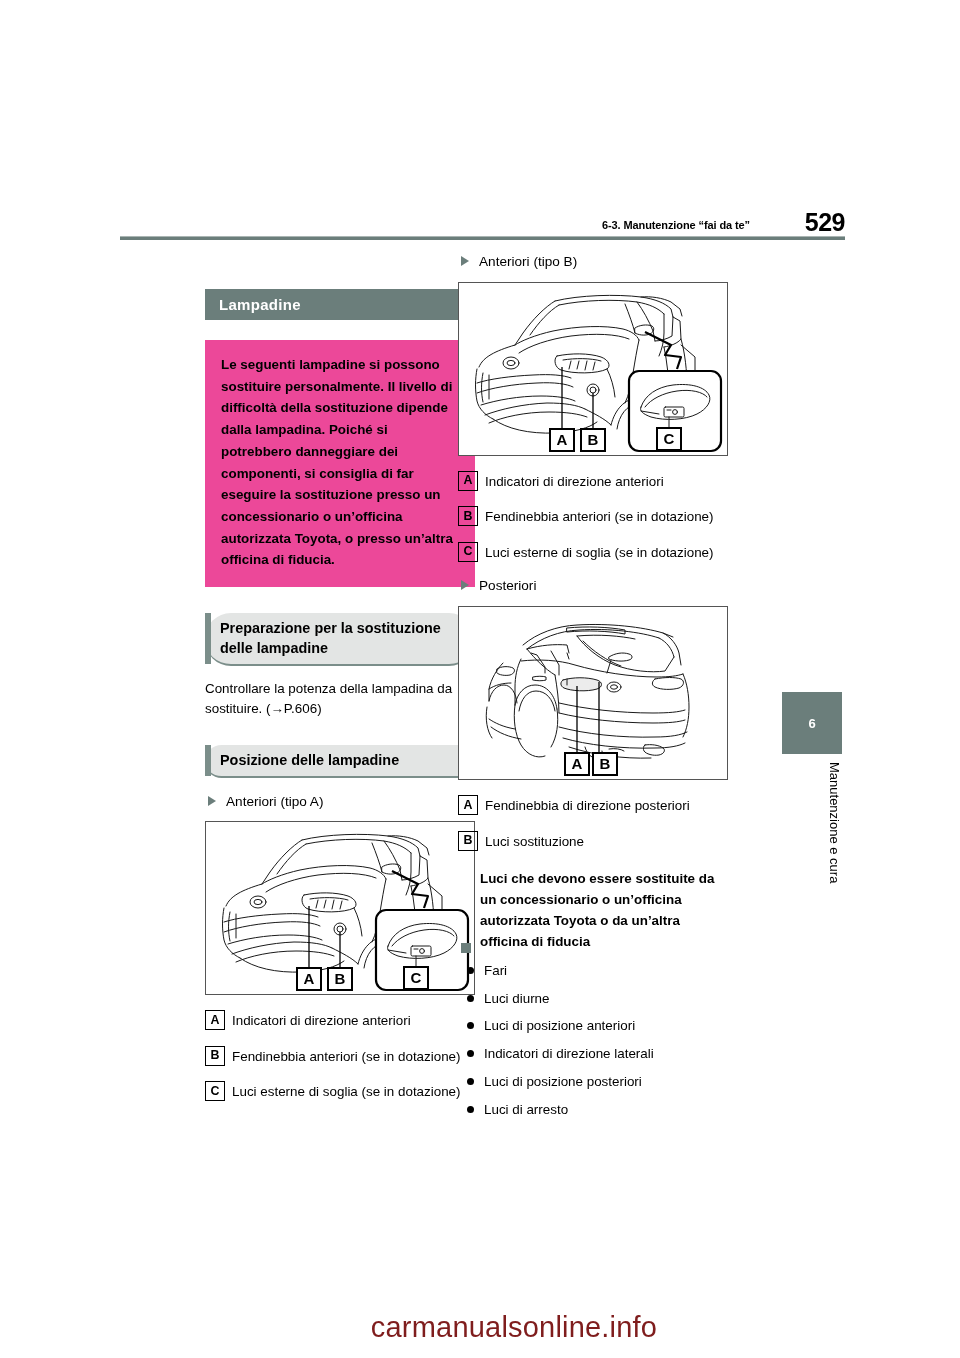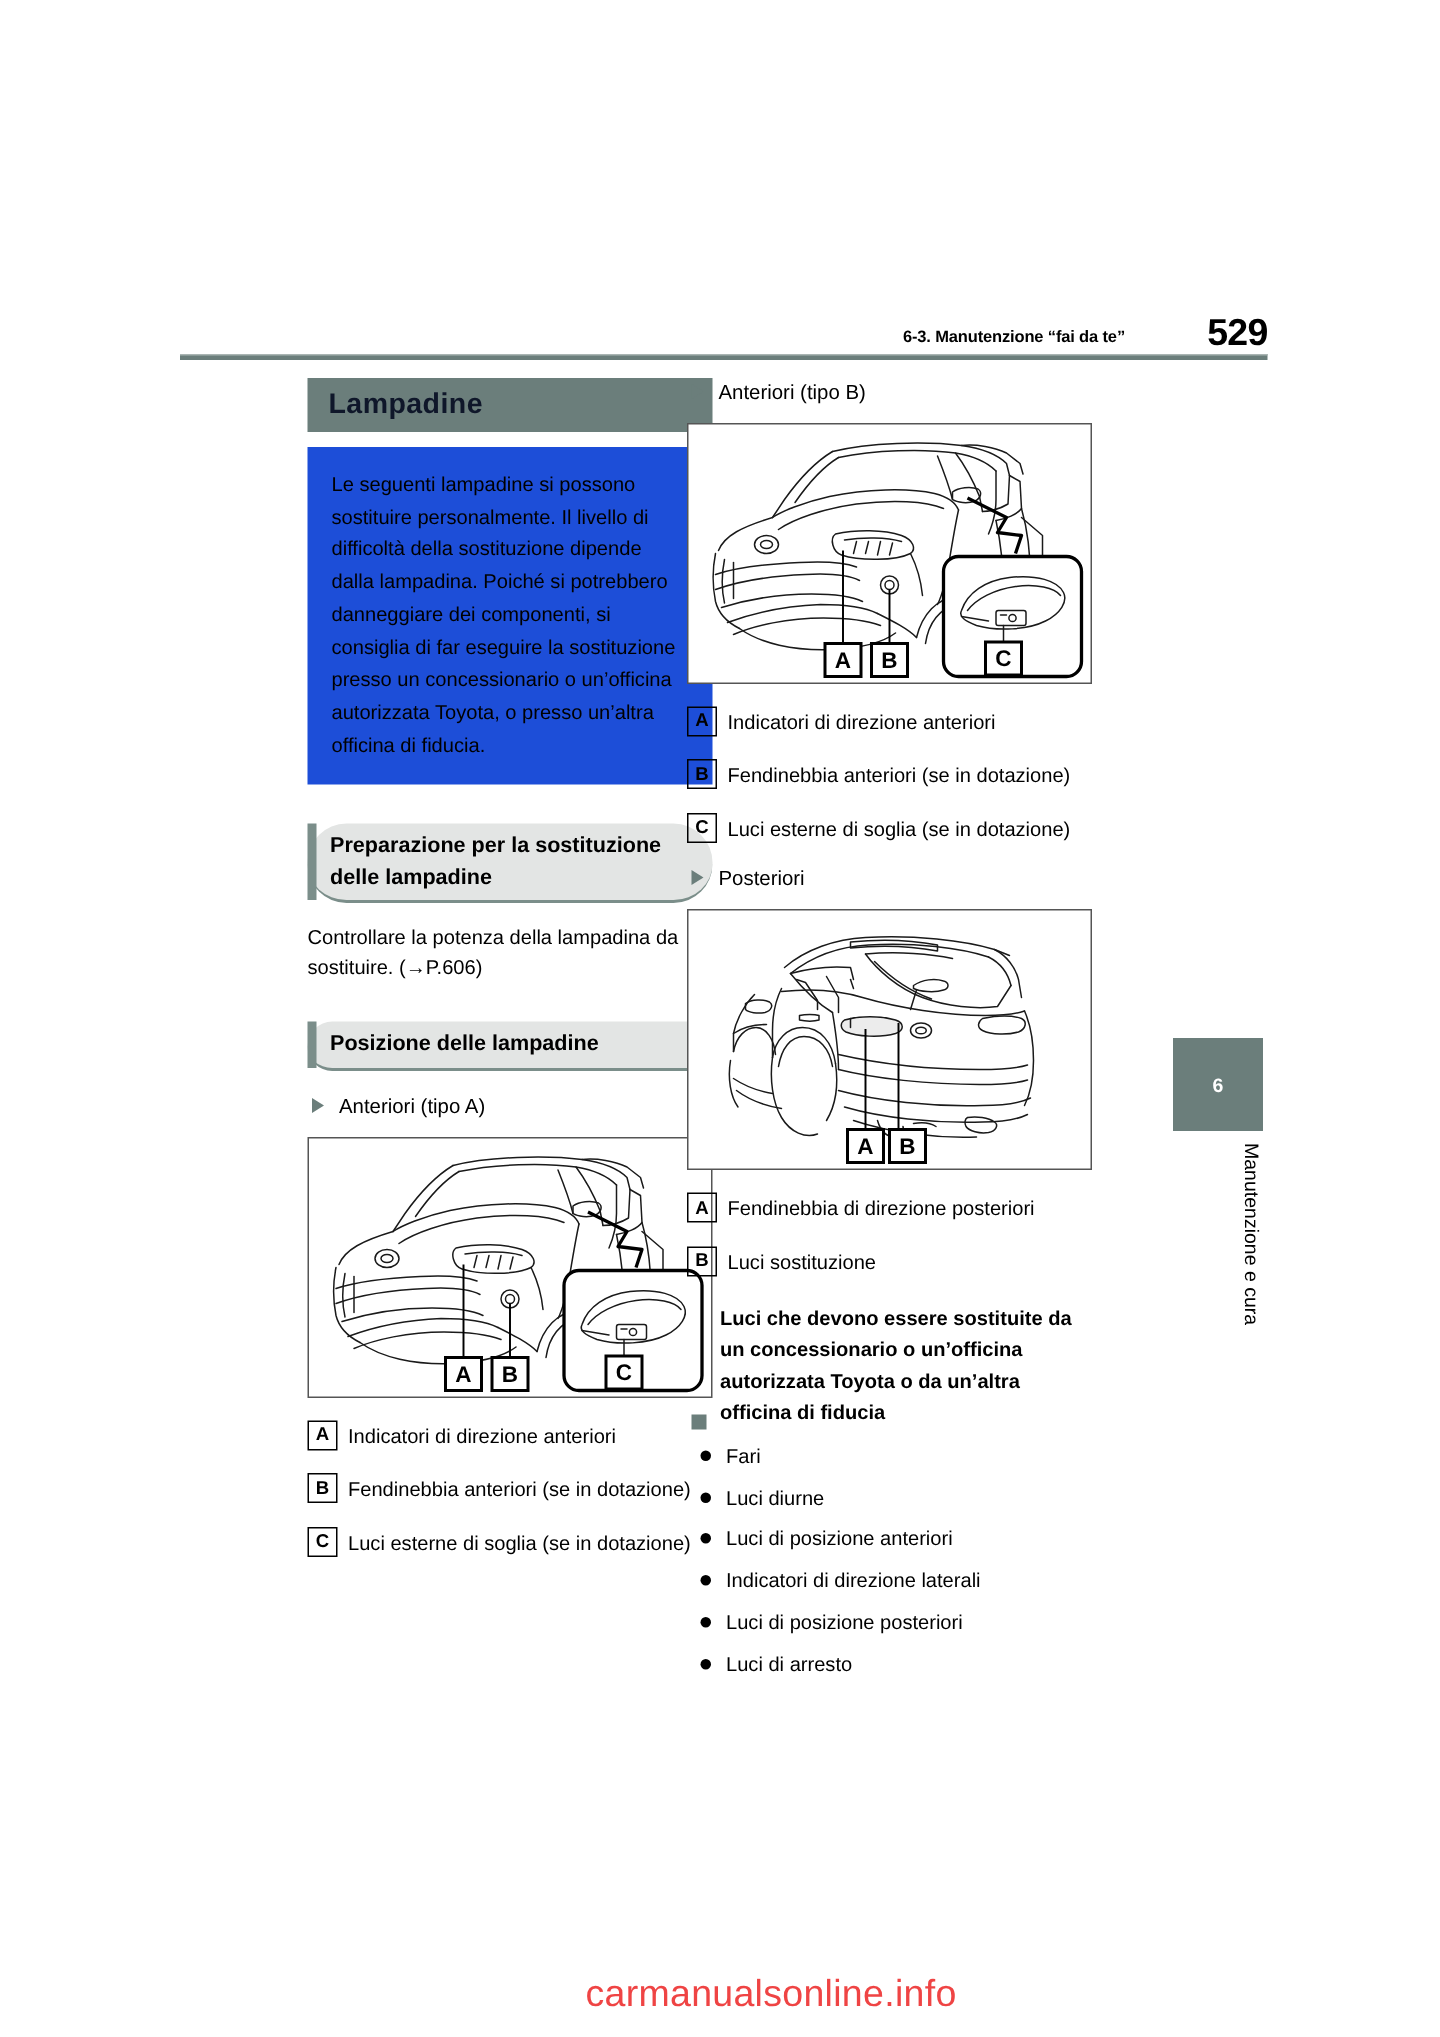--- a/index.html
+++ b/index.html
@@ -56,35 +56,36 @@
     position: absolute;
     width: 270px;
     top: 252px;
   }
   .col-left  { left: 205px; }
   .col-right { left: 458px; }
 
   
   .main-heading {
     background: #6b7e7b;
-    color: #0f172a;
-    font-size: 19px;
+    color: #ffffff;
+    font-size: 15px;
     font-weight: bold;
     padding: 7px 0 7px 14px;
     letter-spacing: 0.3px;
     box-sizing: border-box;
+    margin-top: 37px;
   }
 
   
   .callout {
-    background: #1d4ed8;
+    background: #ec4899;
     padding: 14px 16px 16px 16px;
-    margin-top: 10px;
+    margin-top: 20px;
     font-size: 13.4px;
-    font-weight: normal;
+    font-weight: bold;
     line-height: 1.62;
     box-sizing: border-box;
   }
 
   
   .sub-heading {
     background: #e3e5e4;
     border-bottom: 2px solid #7b8e8a;
     margin-top: 26px;
     display: flex;
@@ -217,22 +218,22 @@
     white-space: nowrap;
   }
 
   
   .watermark {
     position: absolute;
     left: 0;
     right: 0;
     bottom: 14px;
     text-align: center;
-    color: #ef4444;
-    font-size: 25px;
+    color: #7f1d1d;
+    font-size: 29px;
     letter-spacing: 0.2px;
     padding-left: 68px;
   }
 </style>
 </head>
 <body>
 
 <div class="page-header">
   <div class="header-title">6-3. Manutenzione “fai da te”</div>
   <div class="header-pageno">529</div>

